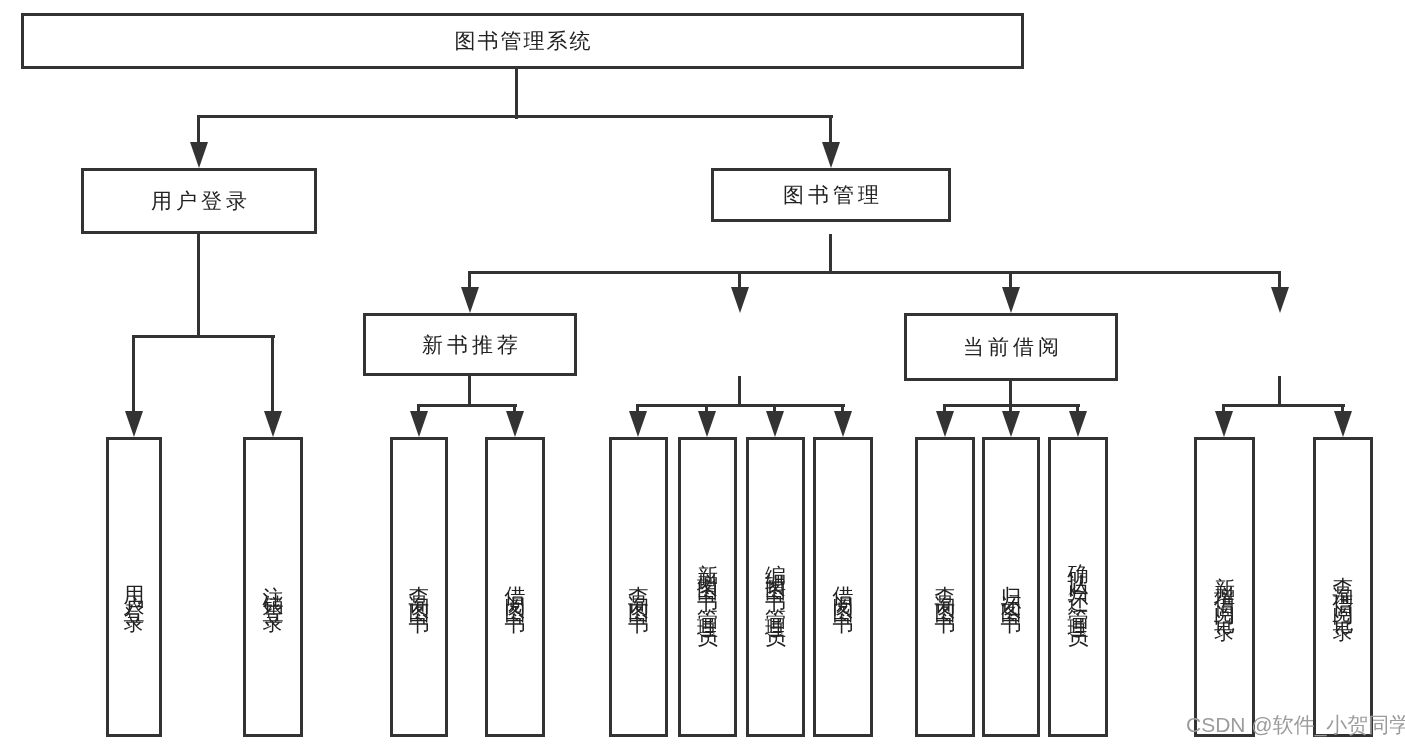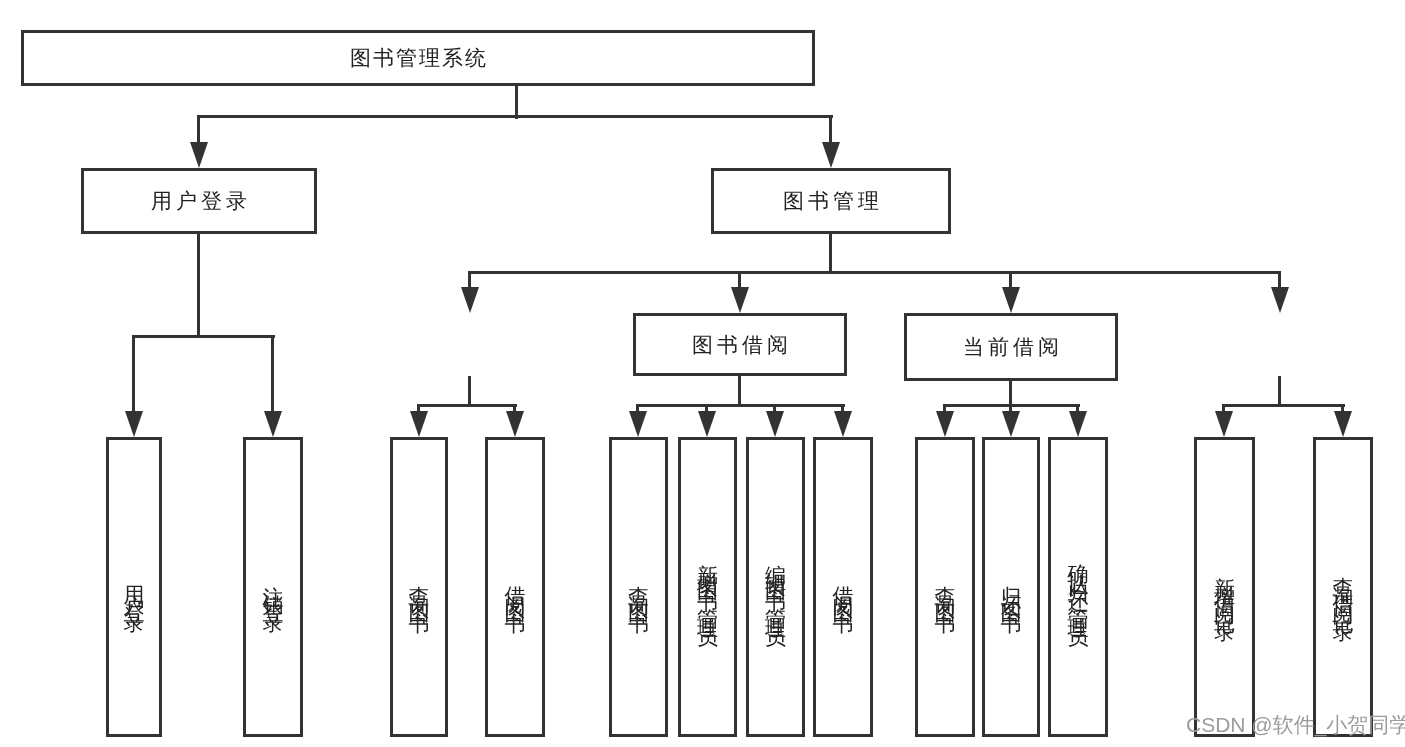--- a/index.html
+++ b/index.html
@@ -109,33 +109,33 @@
   <i class="ar" style="left:1002px;top:411px"></i>
   <i class="ar" style="left:1069px;top:411px"></i>
 
   <i class="ln" style="left:1278px;top:376px;width:3px;height:30px"></i>
   <i class="ln" style="left:1222px;top:404px;width:123px;height:3px"></i>
   <i class="ln" style="left:1222px;top:406px;width:3px;height:8px"></i>
   <i class="ln" style="left:1341px;top:406px;width:3px;height:8px"></i>
   <i class="ar" style="left:1215px;top:411px"></i>
   <i class="ar" style="left:1334px;top:411px"></i>
 
-  <div class="bx title" style="left:21px;top:30px;width:794px;height:56px">
+  <div class="bx title" style="left:21px;top:13px;width:1003px;height:56px">
     <span>图书管理系统</span>
   </div>
 
   <div class="bx" style="left:81px;top:168px;width:236px;height:66px">
     <span>用户登录</span>
   </div>
-  <div class="bx" style="left:711px;top:168px;width:240px;height:66px">
+  <div class="bx" style="left:711px;top:168px;width:240px;height:54px">
     <span>图书管理</span>
   </div>
 
-  <div class="bx" style="left:633px;top:313px;width:214px;height:63px">
-    <span>图书借阅</span>
+  <div class="bx" style="left:363px;top:313px;width:214px;height:63px">
+    <span>新书推荐</span>
   </div>
   <div class="bx" style="left:904px;top:313px;width:214px;height:68px">
     <span>当前借阅</span>
   </div>
 
   <div class="vx" style="left:106px;width:56px">用户登录</div>
   <div class="vx" style="left:243px;width:60px">注销登录</div>
 
   <div class="vx" style="left:390px;width:58px">查询图书</div>
   <div class="vx" style="left:485px;width:60px">借阅图书</div>

